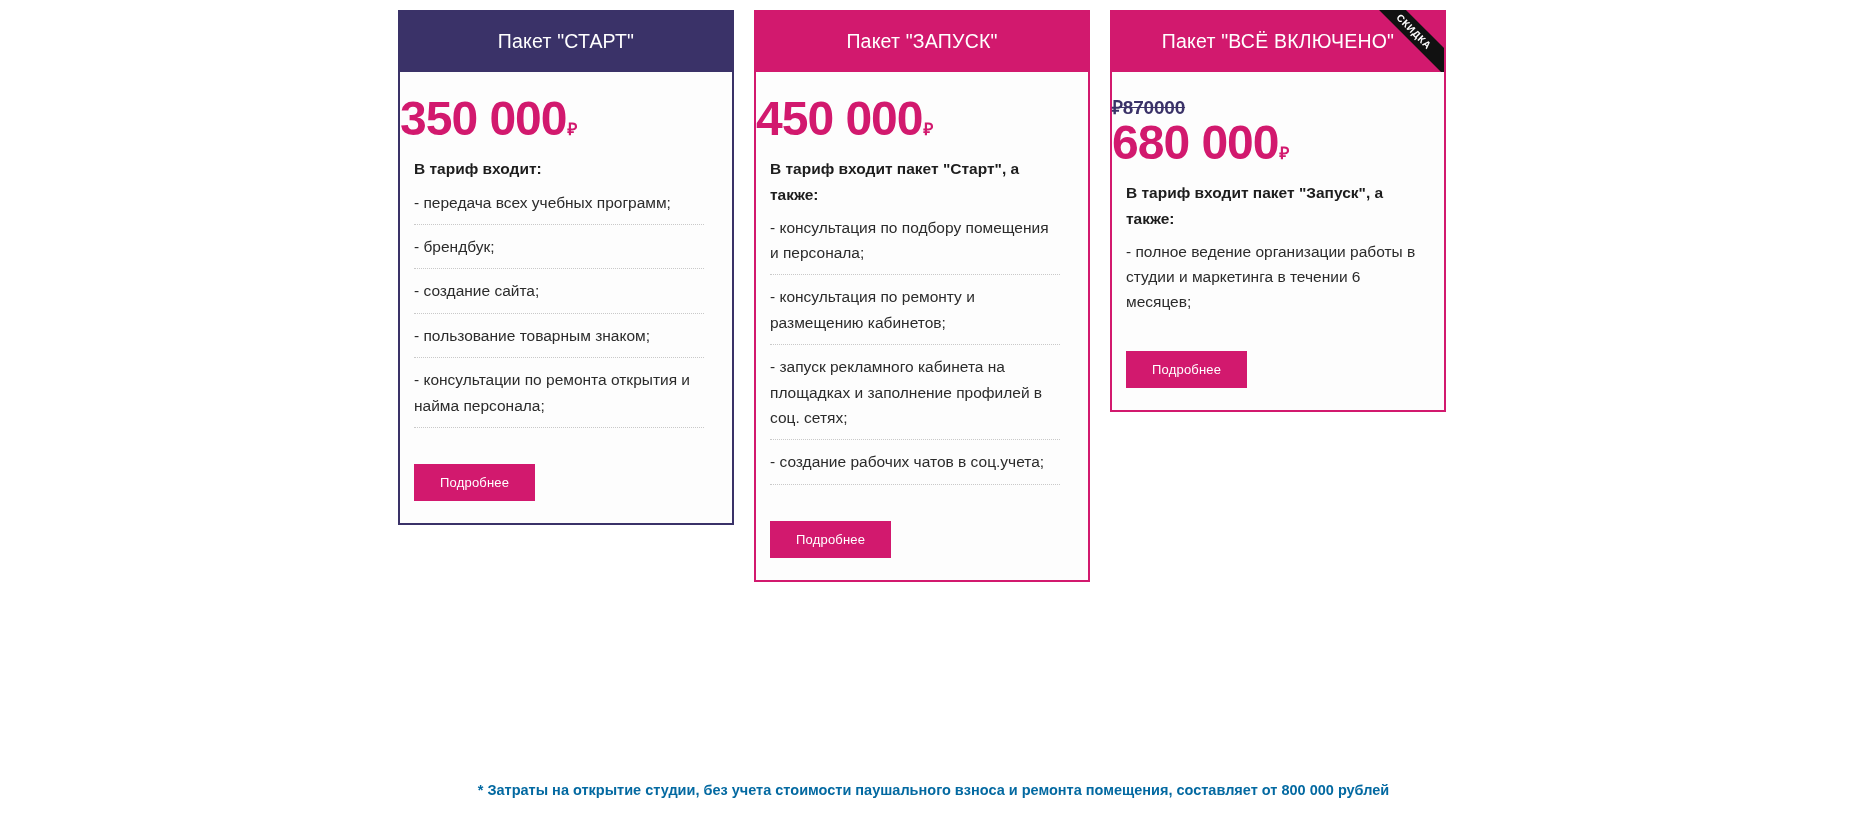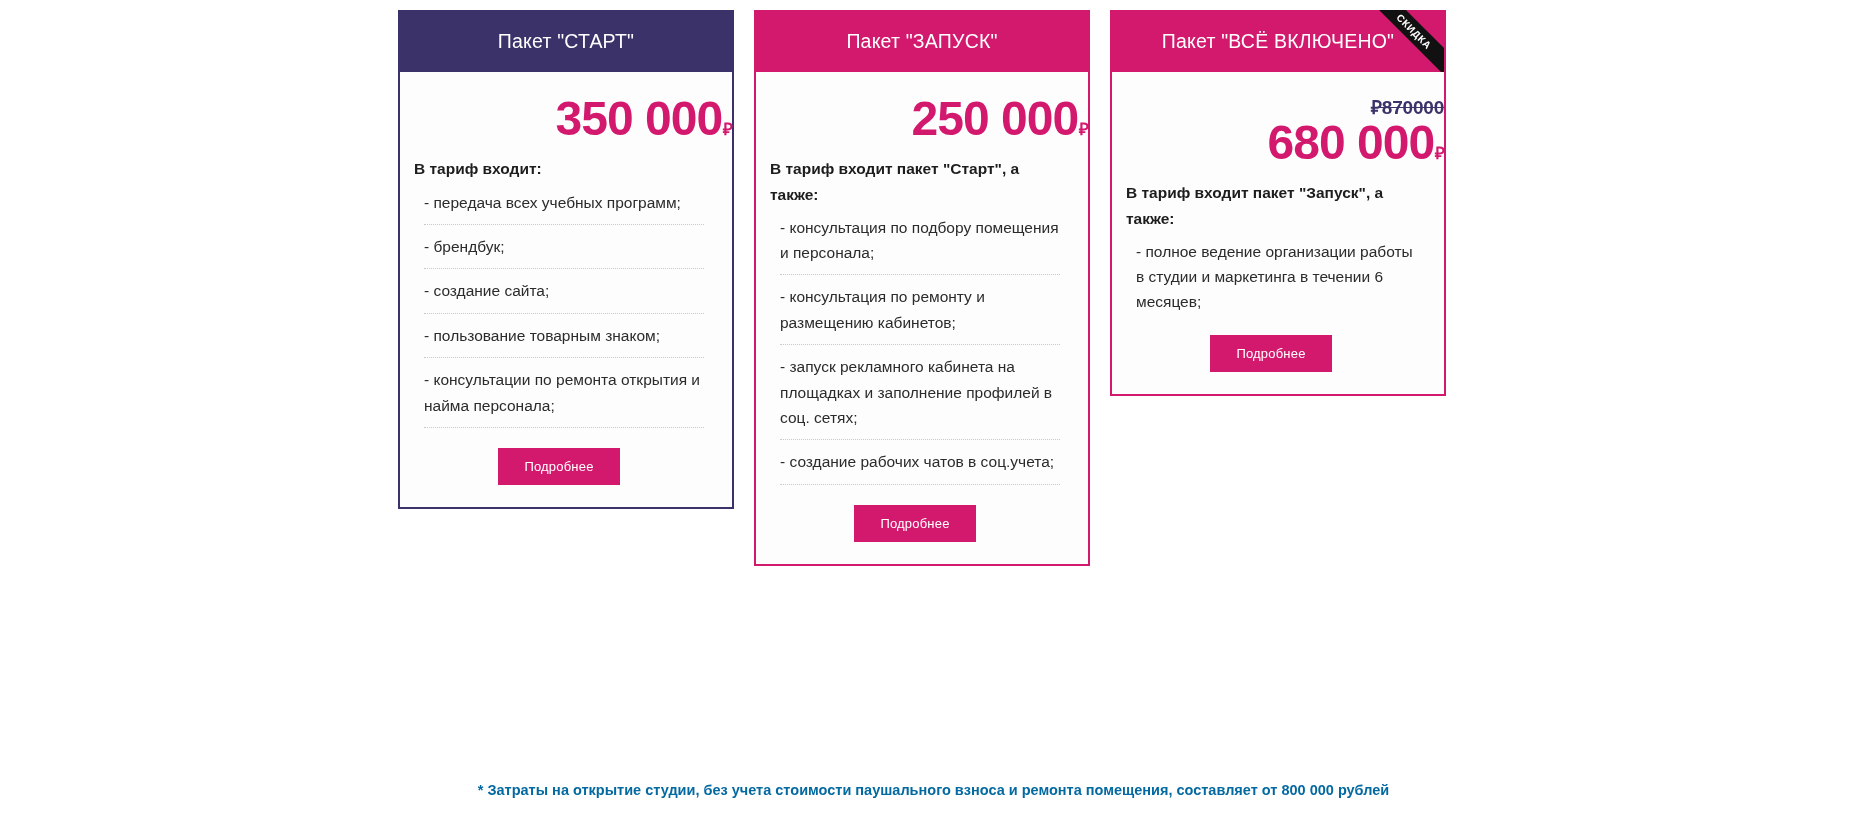--- a/index.html
+++ b/index.html
@@ -102,21 +102,21 @@
     font-weight: 700;
     text-align: center;
     letter-spacing: 0.6px;
     transform: rotate(45deg);
     right: -34px;
     top: 12px;
   }
 
   .price-block {
     padding: 22px 0 6px 0;
-    text-align: right;
+    text-align: left;
   }
   .old-price {
     color: #3a3268;
     font-size: 19px;
     font-weight: 700;
     text-decoration: line-through;
     margin-bottom: -2px;
     letter-spacing: -0.2px;
   }
   .price {
@@ -144,32 +144,31 @@
     line-height: 1.62;
     margin-bottom: 8px;
   }
   .feature {
     color: #2b2b2b;
     font-size: 15.5px;
     line-height: 1.64;
     padding-bottom: 9px;
     border-bottom: 1px dotted #c9c9c9;
     margin-bottom: 9px;
-    margin-left: 10px;
   }
   .feature.last {
     border-bottom: none;
     padding-bottom: 0;
     margin-bottom: 0;
   }
 
   .cta-row {
     display: flex;
-    justify-content: center;
-    margin-top: 20px;
+    justify-content: flex-start;
+    margin-top: 36px;
   }
   .cta {
     background: #d2196e;
     color: #ffffff;
     border: none;
     font-family: "Liberation Sans", sans-serif;
     font-size: 13px;
     padding: 11px 26px;
     cursor: pointer;
     letter-spacing: 0.2px;
@@ -211,21 +210,21 @@
           <button class="cta">Подробнее</button>
         </div>
       </div>
     </div>
 
     <div class="card card-launch">
       <div class="card-header">
         <span class="title">Пакет "ЗАПУСК"</span>
       </div>
       <div class="price-block">
-        <div class="price"><span>250 000</span><span class="rub">₽</span></div>
+        <div class="price"><span>450 000</span><span class="rub">₽</span></div>
       </div>
       <div class="card-body">
         <div class="includes-title">В тариф входит пакет "Старт", а также:</div>
         <div class="feature">- консультация по подбору помещения и персонала;</div>
         <div class="feature">- консультация по ремонту и размещению кабинетов;</div>
         <div class="feature">- запуск рекламного кабинета на площадках и заполнение профилей в соц. сетях;</div>
         <div class="feature">- создание рабочих чатов в соц.учета;</div>
         <div class="cta-row">
           <button class="cta">Подробнее</button>
         </div>

